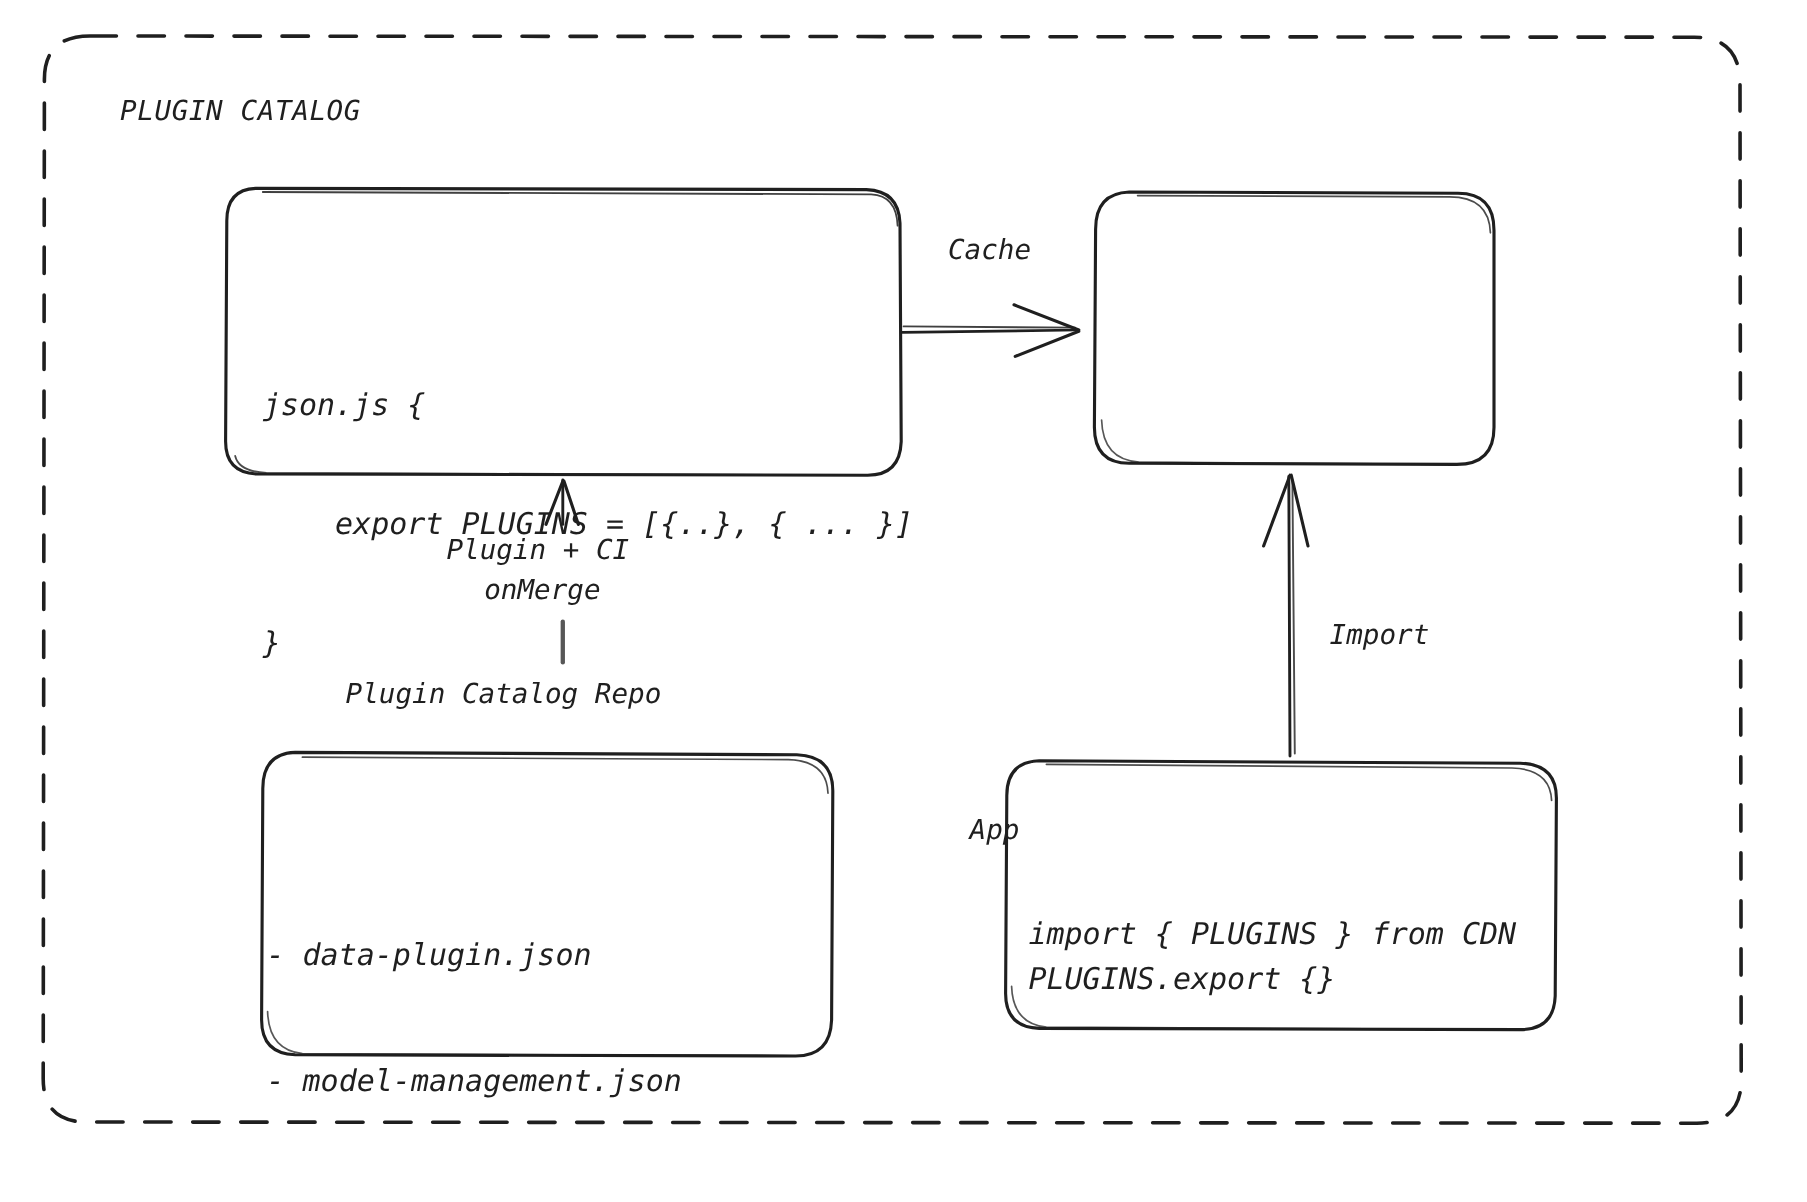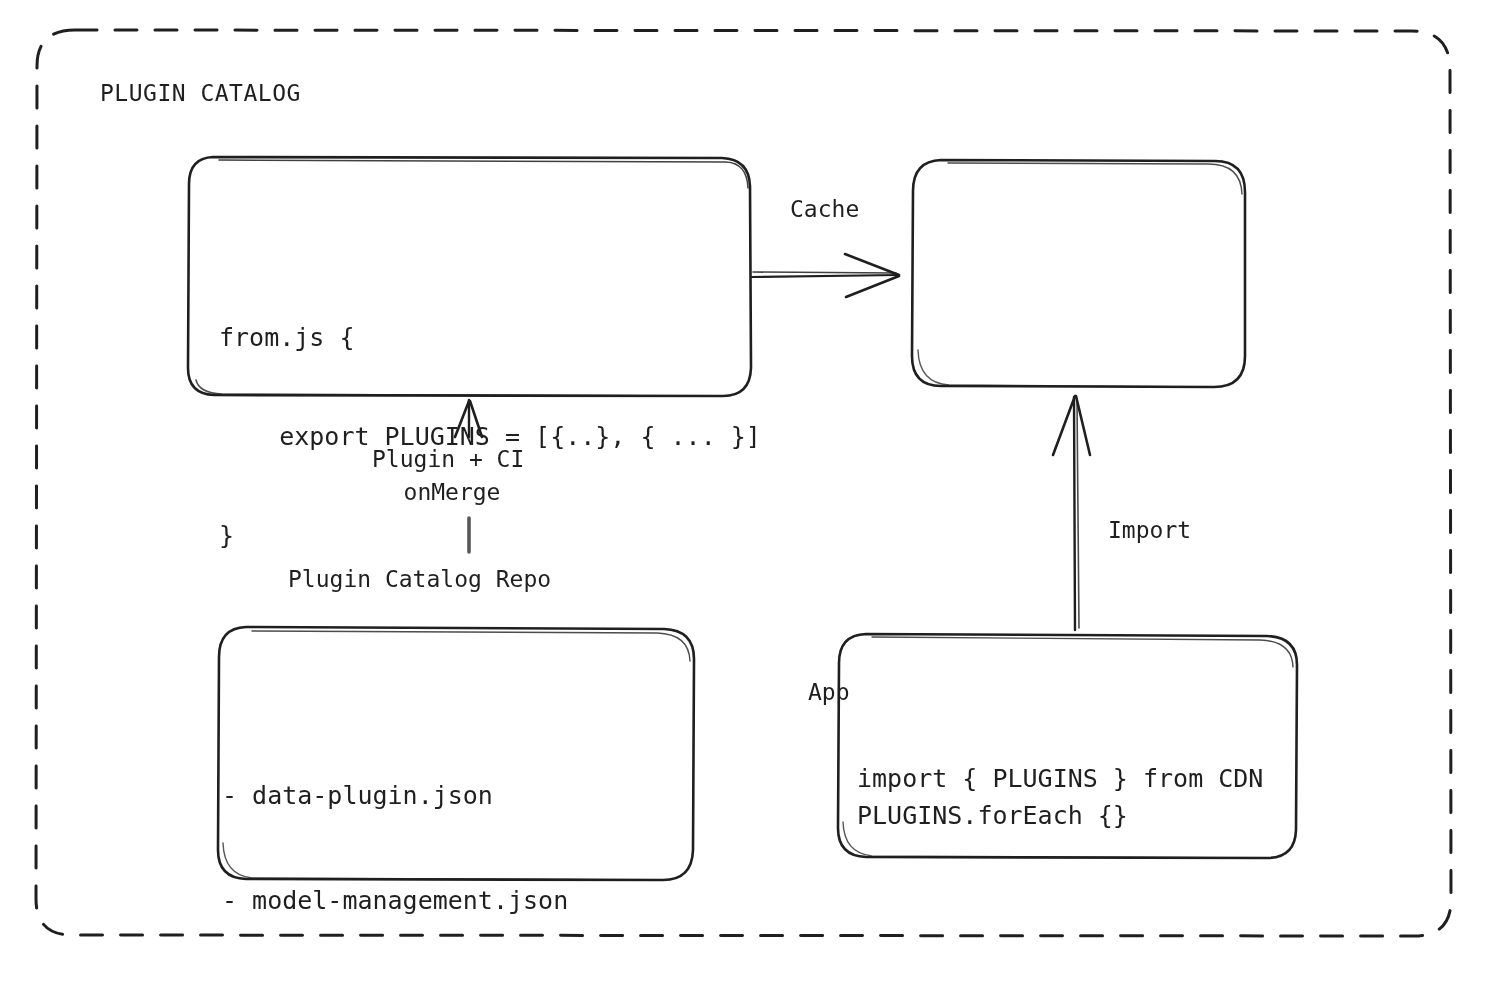--- a/index.html
+++ b/index.html
@@ -14,20 +14,21 @@
     overflow: hidden;
     font-family: "DejaVu Sans Mono", "Liberation Mono", monospace;
     color: #1f1f1f;
   }
 
   #canvas {
     position: absolute;
     inset: 0;
     width: 1506px;
     height: 1002px;
+    font-style: italic;
   }
 
   .svg-layer {
     position: absolute;
     left: 0;
     top: 0;
     width: 1506px;
     height: 1002px;
     pointer-events: none;
   }
@@ -191,21 +192,21 @@
       <path d="M 1075 630 L 1074 397" fill="none" stroke="#1f1f1f" stroke-width="2.4" stroke-linecap="round"></path>
       <path d="M 1079 628 L 1077 400" fill="none" stroke="#1f1f1f" stroke-width="1.6" stroke-linecap="round" opacity="0.8"></path>
       <path d="M 1053 455 L 1075 396" fill="none" stroke="#1f1f1f" stroke-width="2.6" stroke-linecap="round"></path>
       <path d="M 1090 455 L 1076 396" fill="none" stroke="#1f1f1f" stroke-width="2.6" stroke-linecap="round"></path>
     </g>
   </svg>
 
   <div class="txt group-title">PLUGIN CATALOG</div>
 
   <div class="txt npm-code">
-    <div>from.js {</div>
+    <div>json.js {</div>
     <div>    export PLUGINS = [{..}, { ... }]</div>
     <div>}</div>
   </div>
 
 
   <div class="txt cache-label">Cache</div>
 
   <div class="txt webpack-label">Plugin + CI</div>
   <div class="txt onmerge-label">onMerge</div>
 
@@ -213,20 +214,20 @@
   <div class="txt repo-list">
     <div>- data-plugin.json</div>
     <div>- model-management.json</div>
     <div>...</div>
   </div>
 
   <div class="txt import-label">Import</div>
 
   <div class="txt app-title">App</div>
   <div class="txt app-line1">import { PLUGINS } from CDN</div>
-  <div class="txt app-line2">PLUGINS.forEach {}</div>
+  <div class="txt app-line2">PLUGINS.export {}</div>
 
   <div class="hit" style="left:188px;top:157px;width:563px;height:239px;"></div>
   <div class="hit" style="left:912px;top:160px;width:333px;height:227px;"></div>
   <div class="hit" style="left:218px;top:627px;width:476px;height:253px;"></div>
   <div class="hit" style="left:838px;top:634px;width:459px;height:224px;"></div>
 
 </div>
 
 </body></html>

